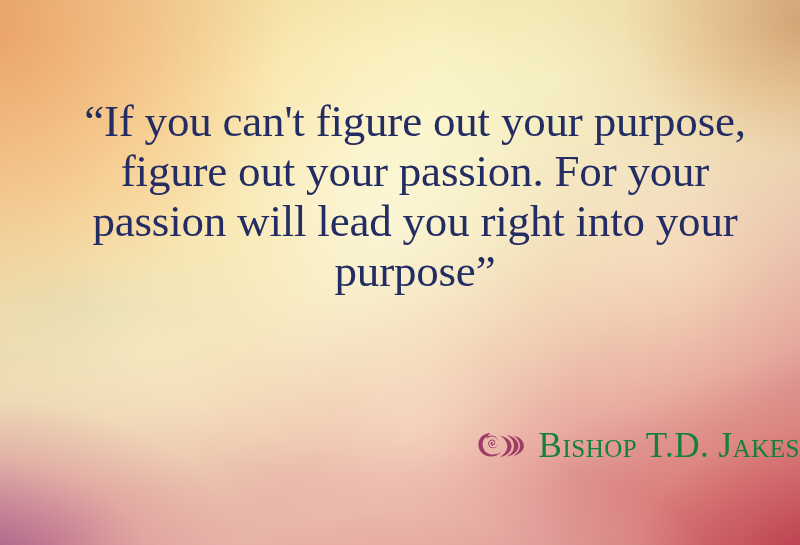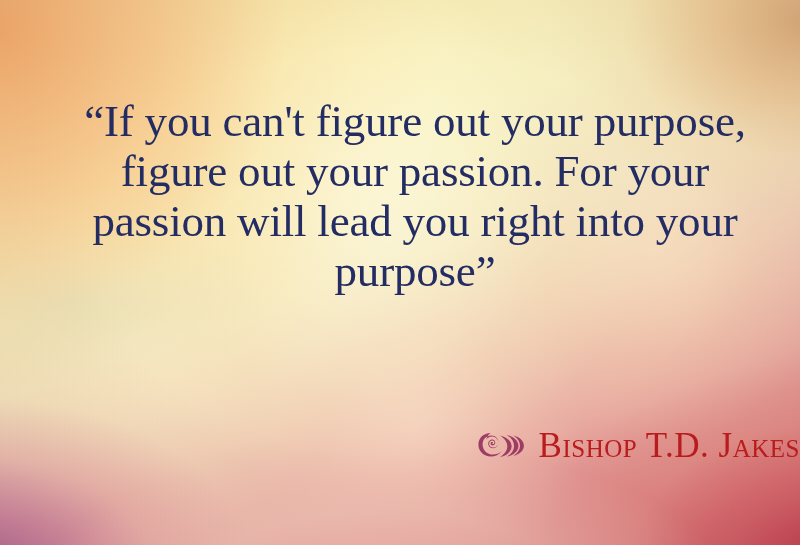--- a/index.html
+++ b/index.html
@@ -191,21 +191,21 @@
   }
 
   #flourish-icon {
     display: block;
     width: 48px;
     height: 32px;
     flex: none;
   }
 
   #author-name {
-    color: #b91c1c;
+    color: #15803d;
     font-size: 35px;
     line-height: 38px;
     font-variant: small-caps;
     letter-spacing: 0.5px;
     white-space: nowrap;
   }
 </style>
 </head>
 <body>
 

